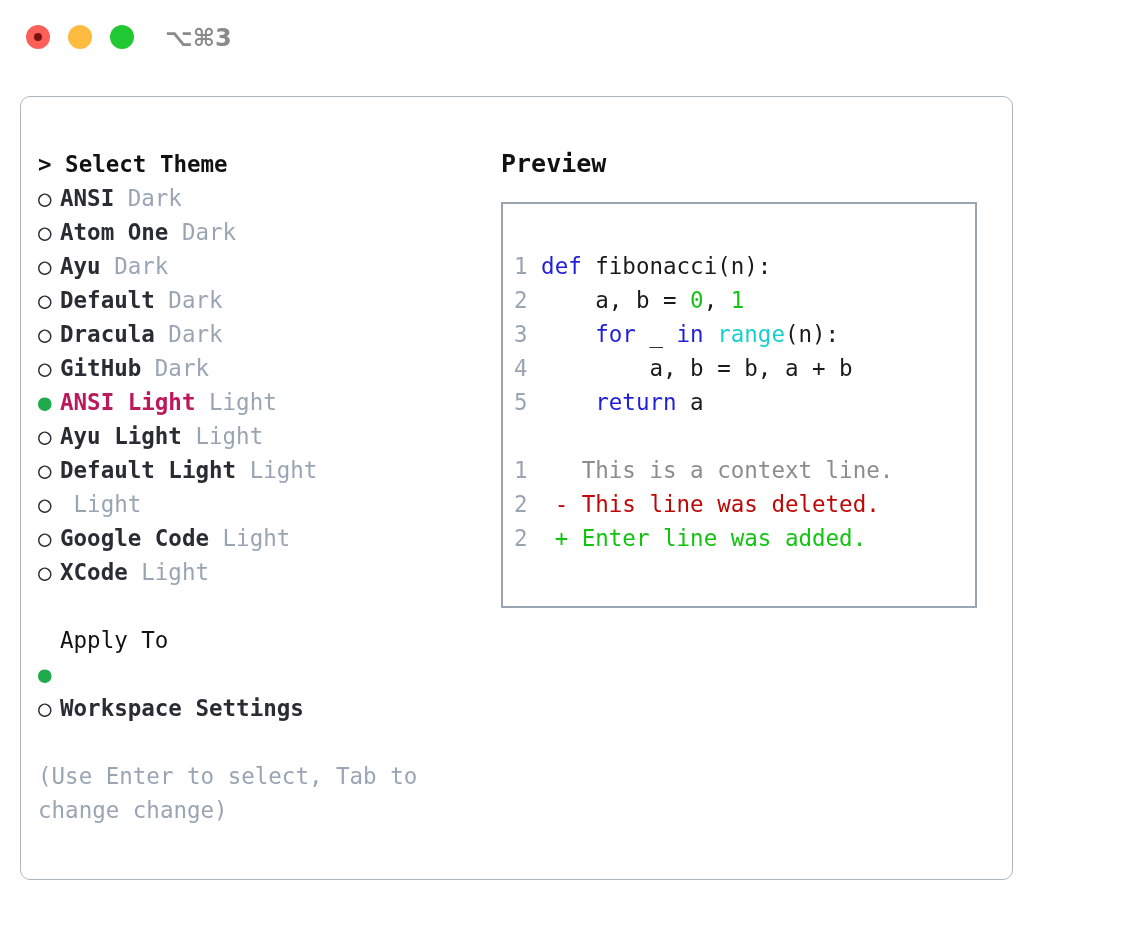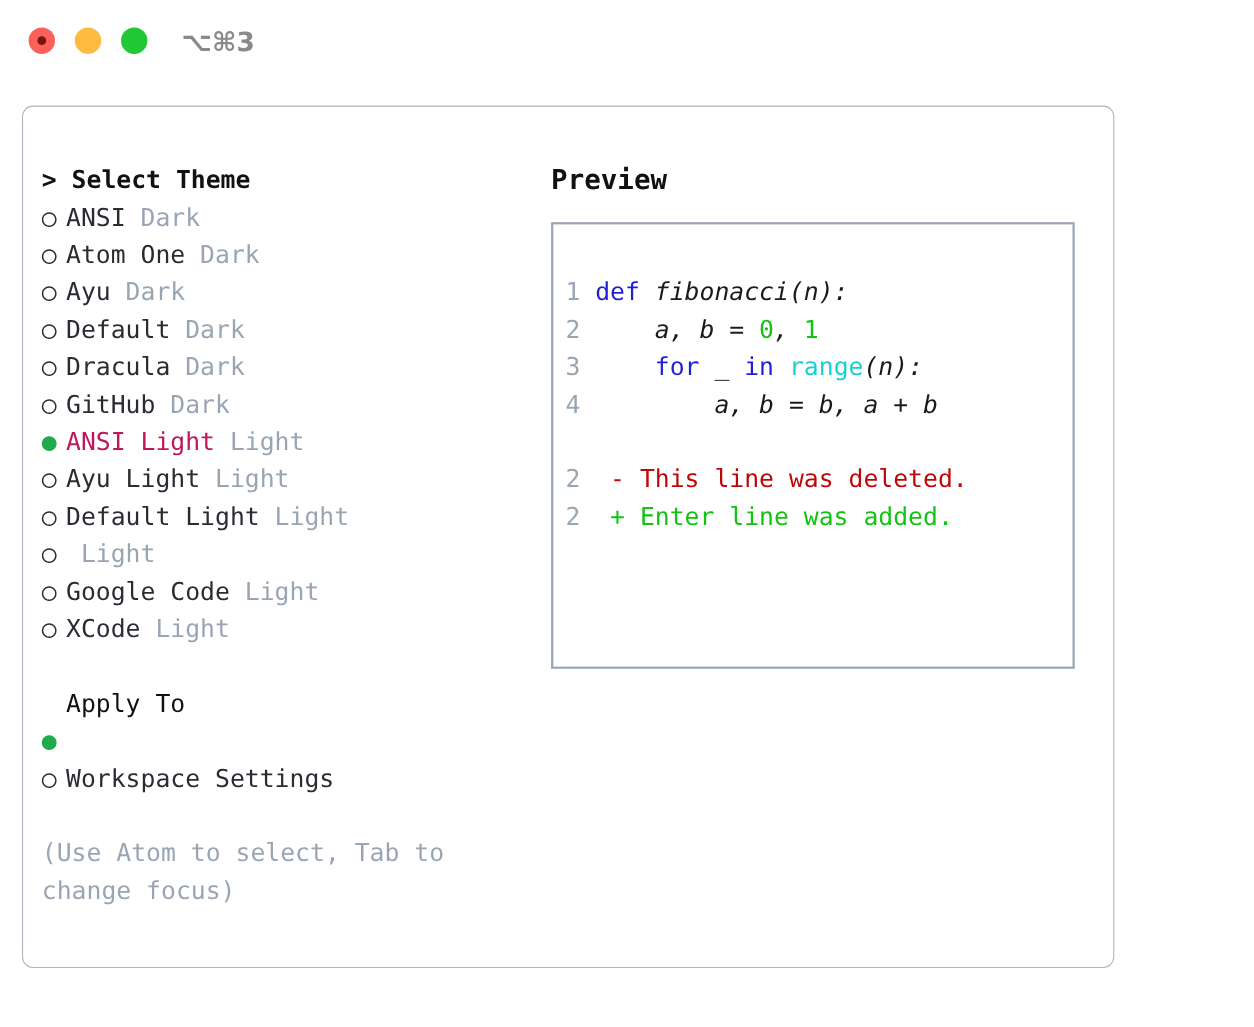--- a/index.html
+++ b/index.html
@@ -111,21 +111,21 @@
     color: #2b2b33;
   }
   .opt-bullet {
     display: inline-block;
     width: 22px;
     flex: 0 0 22px;
     font-size: 22.5px;
     color: #2b2b33;
   }
   .opt-bullet.sel { color: #1faa4b; }
-  .opt-label { color: #2b2b33; }
+  .opt-label { color: #2b2b33; font-weight: bold; }
   .opt-row.selected .opt-label { color: #be185d; }
   .opt-suffix { color: #9aa5b4; }
 
   .subheader-row {
     display: flex;
     align-items: center;
     font-size: 22.5px;
     line-height: 34px;
     white-space: pre;
   }
@@ -182,21 +182,21 @@
     color: #1a1a1a;
   }
   .lineno {
     color: #9aa5b4;
   }
   .blank-line { height: 34px; }
 
   .tok-kw      { color: #1f1fd8; }
   .tok-builtin { color: #19d0d0; }
   .tok-num     { color: #13c413; }
-  .tok-plain   { color: #1a1a1a; font-style: italic; }
+  .tok-plain   { color: #1a1a1a; }
 
   .diff-ctx { color: #8c8c8c; }
   .diff-del { color: #c00707; }
   .diff-add { color: #10c410; }
 </style>
 </head>
 <body>
 
 <div class="window">
 
@@ -238,36 +238,38 @@
           <span class="subheader-label">Apply To</span>
         </div>
 
         <div id="apply-list">
             <div class="opt-row selected"><span class="opt-bullet sel">●</span></div>
             <div class="opt-row"><span class="opt-bullet">○</span><span class="opt-label">Workspace Settings</span></div>
           </div>
 
         <div class="spacer-line"></div>
 
-        <div class="hint">(Use Atom to select, Tab to change focus)</div>
+        <div class="hint">(Use Enter to select, Tab to change change)</div>
       </div>
 
       <div class="right-col">
         <div class="preview-title">Preview</div>
 
         <div class="preview-box">
           <div class="code-area">
             <div id="code-sample">
                 <div class="code-line"><span class="lineno">1</span> <span class="tok-kw">def </span><span class="tok-plain">fibonacci(n):</span></div>
                 <div class="code-line"><span class="lineno">2</span> <span class="tok-plain">    a, b = </span><span class="tok-num">0</span><span class="tok-plain">, </span><span class="tok-num">1</span></div>
                 <div class="code-line"><span class="lineno">3</span> <span class="tok-plain">    </span><span class="tok-kw">for</span><span class="tok-plain"> _ </span><span class="tok-kw">in</span><span class="tok-plain"> </span><span class="tok-builtin">range</span><span class="tok-plain">(n):</span></div>
                 <div class="code-line"><span class="lineno">4</span> <span class="tok-plain">        a, b = b, a + b</span></div>
+                <div class="code-line"><span class="lineno">5</span> <span class="tok-plain">    </span><span class="tok-kw">return</span><span class="tok-plain"> a</span></div>
               </div>
             <div class="blank-line"></div>
             <div id="diff-sample">
+                <div class="code-line"><span class="lineno">1</span><span class="diff-ctx">    </span><span class="diff-ctx">This is a context line.</span></div>
                 <div class="code-line"><span class="lineno">2</span><span class="diff-del">  - </span><span class="diff-del">This line was deleted.</span></div>
                 <div class="code-line"><span class="lineno">2</span><span class="diff-add">  + </span><span class="diff-add">Enter line was added.</span></div>
               </div>
           </div>
         </div>
       </div>
 
     </div>
   </div>
 </div>

